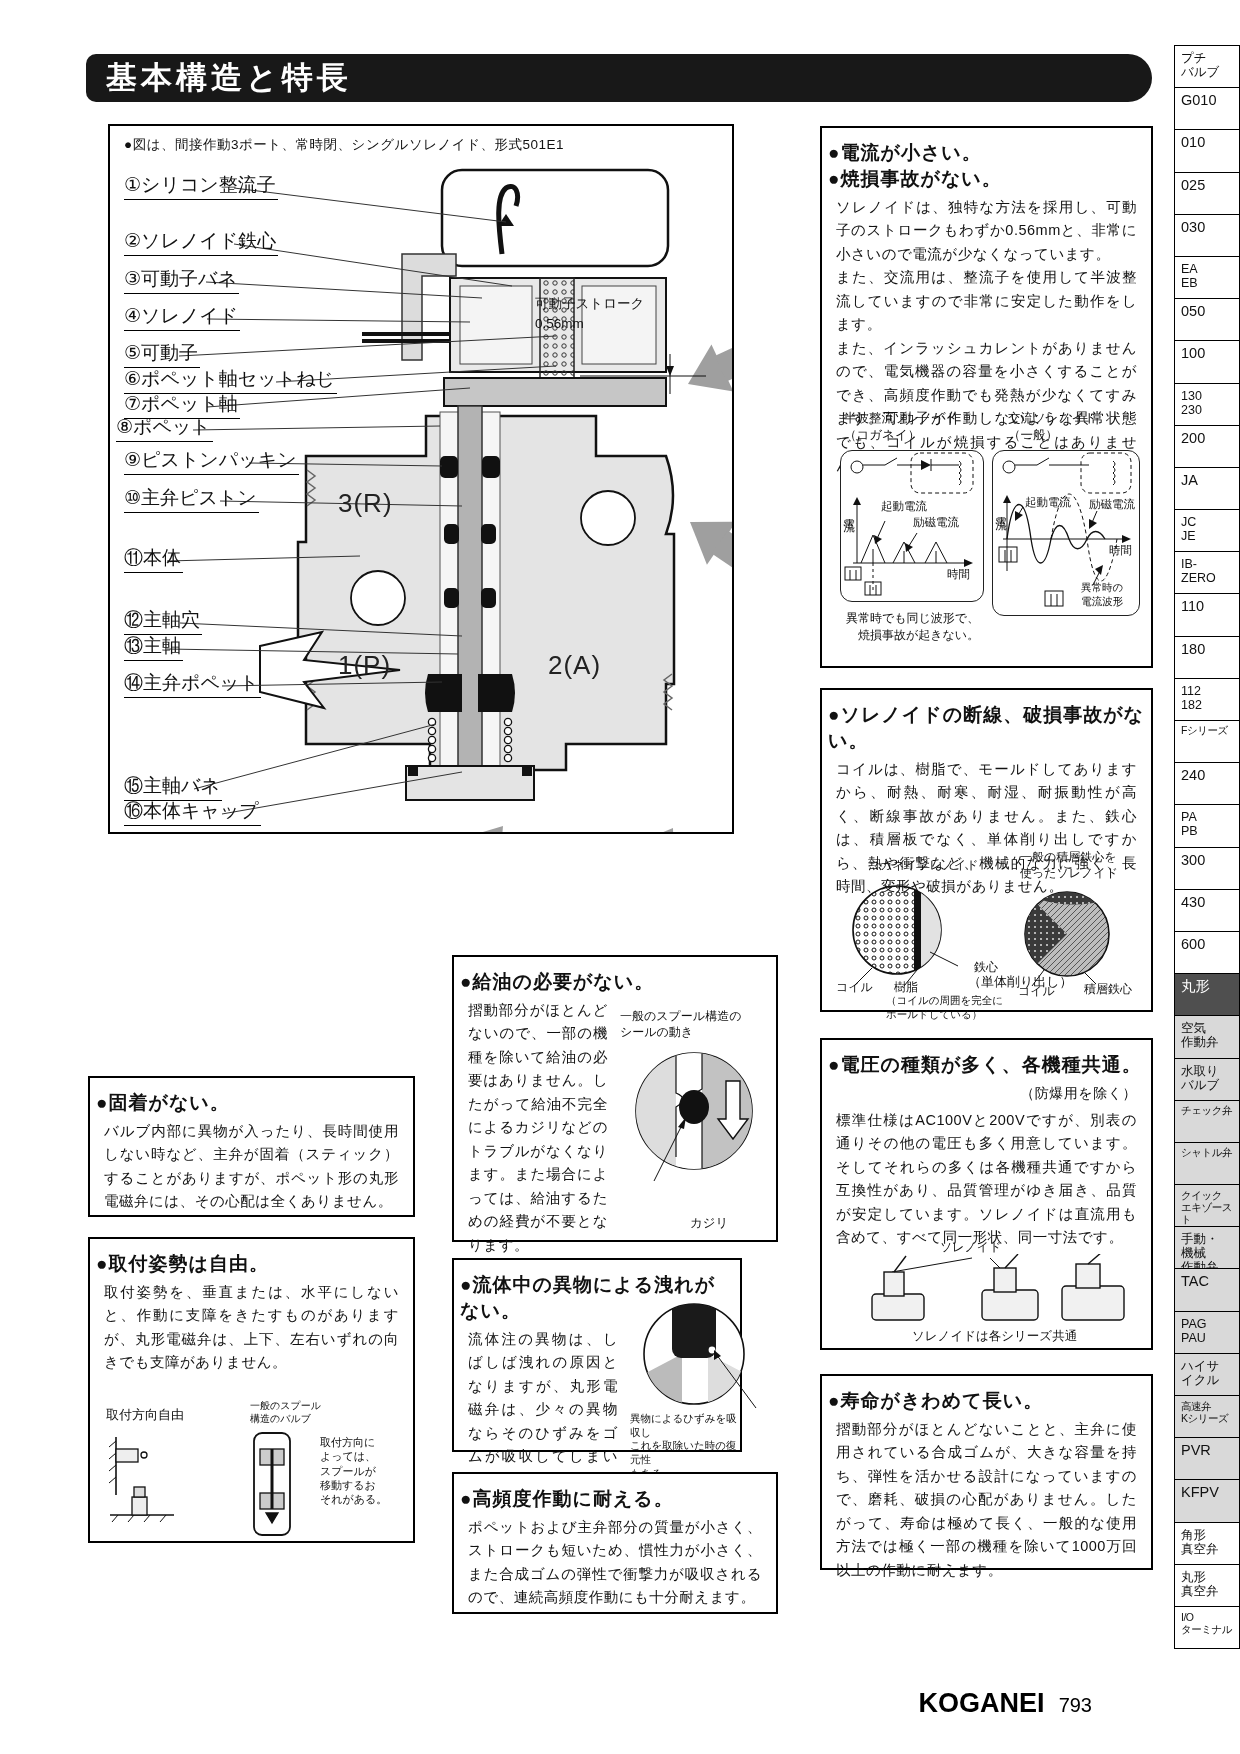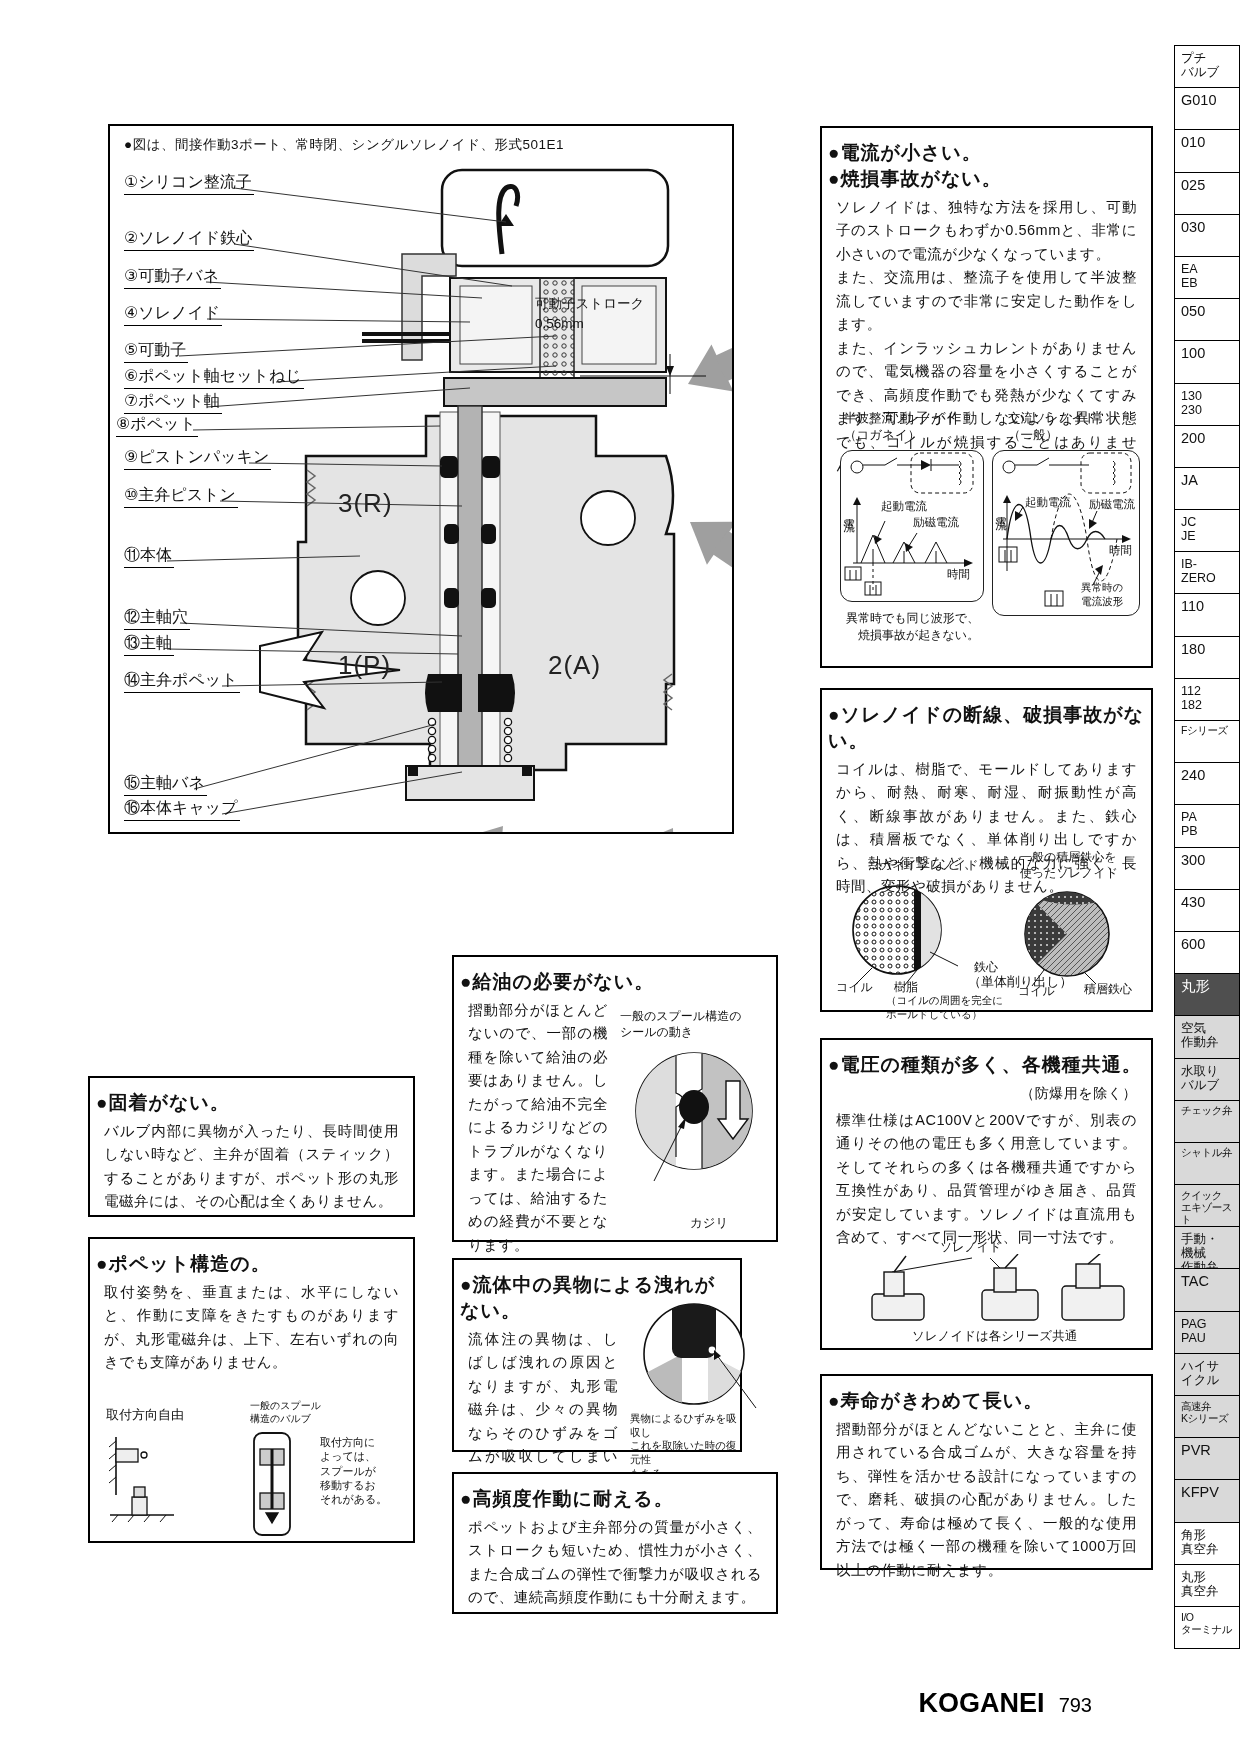--- a/index.html
+++ b/index.html
@@ -11,21 +11,21 @@
     border-radius:10px 24px 24px 10px;color:#fff;display:flex;align-items:center;}
   #titlebar .t{font-size:31px;font-weight:bold;letter-spacing:4px;padding-left:20px;}
   
   .box{position:absolute;border:2px solid #000;background:#fff;box-sizing:border-box;}
   .btitle{font-size:19px;font-weight:bold;margin:12px 6px 4px;letter-spacing:1px;}
   .btext{font-size:14.5px;line-height:1.62;margin:4px 14px;text-align:justify;letter-spacing:.5px;}
   .ill-label{position:absolute;font-size:12px;line-height:1.3;}
   
   #diagram{position:absolute;left:108px;top:124px;width:626px;height:710px;border:2px solid #000;background:#fff;box-sizing:border-box;}
   #diagram .cap{position:absolute;left:14px;top:10px;font-size:13.5px;letter-spacing:.5px;}
-  .dlabel{position:absolute;font-size:16px;border-bottom:1.2px solid #000;padding:0 2px 1px 0;white-space:nowrap;background:transparent;text-align:right;}
+  .dlabel{position:absolute;font-size:19px;border-bottom:1.2px solid #000;padding:0 2px 1px 0;white-space:nowrap;background:transparent;text-align:right;}
   .port{position:absolute;font-size:26px;letter-spacing:1px;color:#222;}
   #strokelab{position:absolute;left:425px;top:168px;font-size:13.5px;line-height:1.5;}
   
   .gbox{position:absolute;border:1.5px solid #222;border-radius:12px;background:#fff;}
   .gtitle{position:absolute;font-size:12.5px;line-height:1.35;}
   .glab{position:absolute;font-size:11.5px;text-align:right;}
   .gvert{position:absolute;font-size:11.5px;writing-mode:vertical-rl;letter-spacing:2px;}
   
   #sidebar{position:absolute;left:1174px;top:46px;width:66px;}
   .sb-cell{box-sizing:border-box;width:66px;height:43.2px;border:1px solid #000;margin-top:-1px;
@@ -37,20 +37,23 @@
   
   #footer{position:absolute;right:148px;top:1688px;display:flex;align-items:baseline;gap:14px;}
   #footer .logo{font-size:27px;font-weight:800;letter-spacing:0px;color:#000;}
   #footer .pg{font-size:20px;color:#000;}
 </style>
 </head>
 <body>
 
 <div id="page">
 
+  <div id="titlebar">
+    <div class="t">基本構造と特長</div>
+  </div>
 
   <div id="diagram">
     <div class="cap">●図は、間接作動3ポート、常時閉、シングルソレノイド、形式501E1</div>
 
     <svg id="valve-svg" width="622" height="706" viewBox="0 0 622 706" style="position:absolute;left:0;top:0;">
       <defs>
         <g id="bigarrow">
           <polygon points="0,0 38,-26 38,26" fill="#9f9f9f"></polygon>
           <rect x="36" y="-14" width="92" height="28" fill="#9f9f9f"></rect>
         </g>
@@ -342,21 +345,21 @@
     <div class="btext pre">摺動部分がほとんどないことと、主弁に使用されている合成ゴムが、大きな容量を持ち、弾性を活かせる設計になっていますので、磨耗、破損の心配がありません。したがって、寿命は極めて長く、一般的な使用方法では極く一部の機種を除いて1000万回以上の作動に耐えます。</div>
   </div>
 
 
   <div class="box" style="left:88px;top:1076px;width:327px;height:141px;">
     <div class="btitle">●固着がない。</div>
     <div class="btext pre">バルブ内部に異物が入ったり、長時間使用しない時など、主弁が固着（スティック）することがありますが、ポペット形の丸形電磁弁には、その心配は全くありません。</div>
   </div>
 
   <div class="box" style="left:88px;top:1237px;width:327px;height:306px;">
-    <div class="btitle">●ポペット構造の。</div>
+    <div class="btitle">●取付姿勢は自由。</div>
     <div class="btext pre">取付姿勢を、垂直または、水平にしないと、作動に支障をきたすものがありますが、丸形電磁弁は、上下、左右いずれの向きでも支障がありません。</div>
     <div class="ill-label" style="left:16px;top:168px;font-size:13px;">取付方向自由</div>
     <div class="ill-label pre" style="left:160px;top:160px;font-size:10px;">一般のスプール
 構造のバルブ</div>
     <svg width="240" height="110" viewBox="0 0 240 110" style="position:absolute;left:14px;top:192px;">
       <g stroke="#111" fill="#eee" stroke-width="1.3">
         <line x1="12" y1="6" x2="12" y2="64" stroke-width="1.6"></line>
         <path d="M12,10 l-7,6 M12,22 l-7,6 M12,34 l-7,6 M12,46 l-7,6" stroke-width="1"></path>
         <rect x="12" y="18" width="22" height="13"></rect>
         <circle cx="40" cy="24" r="3" fill="#fff"></circle>

